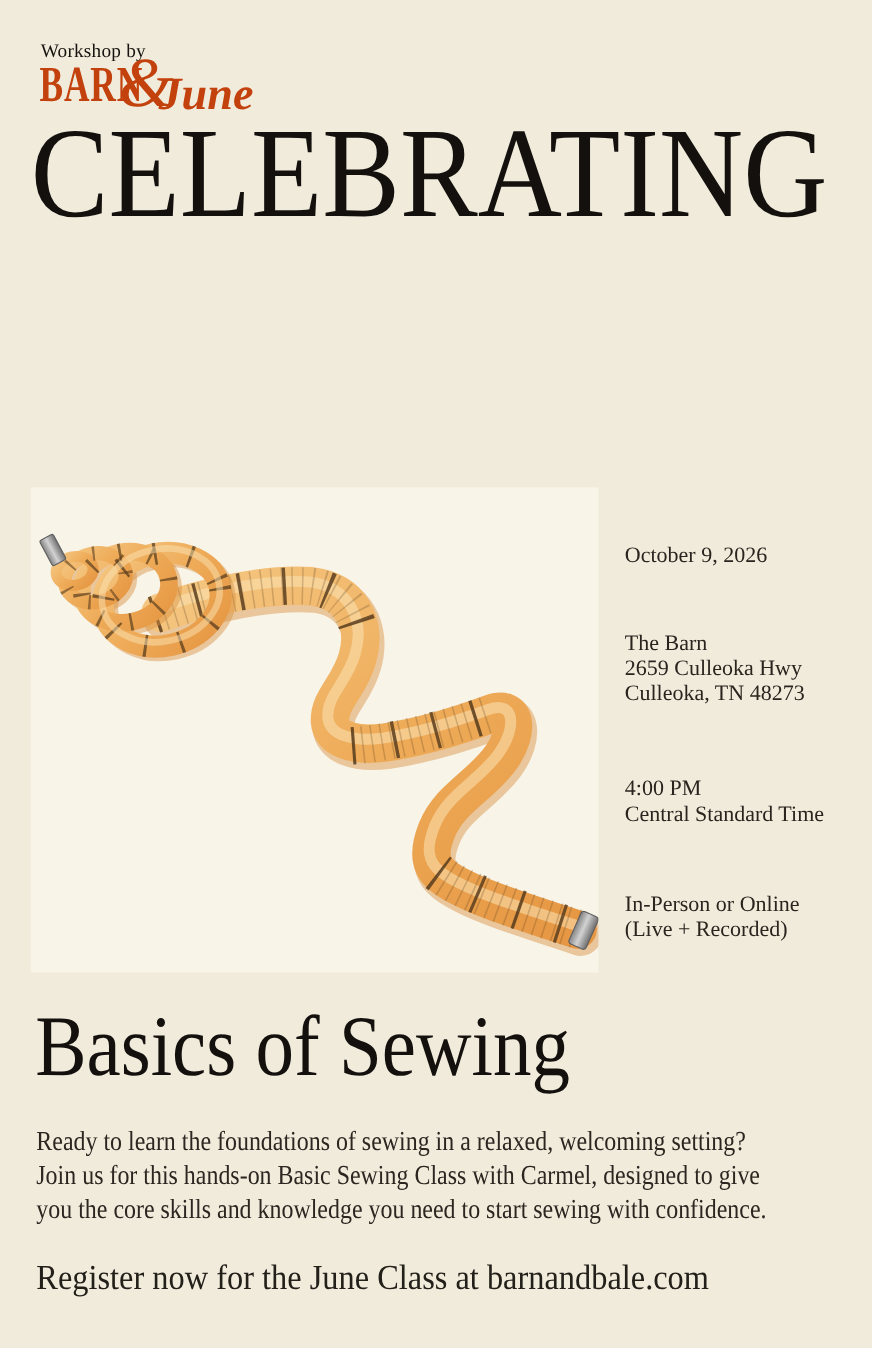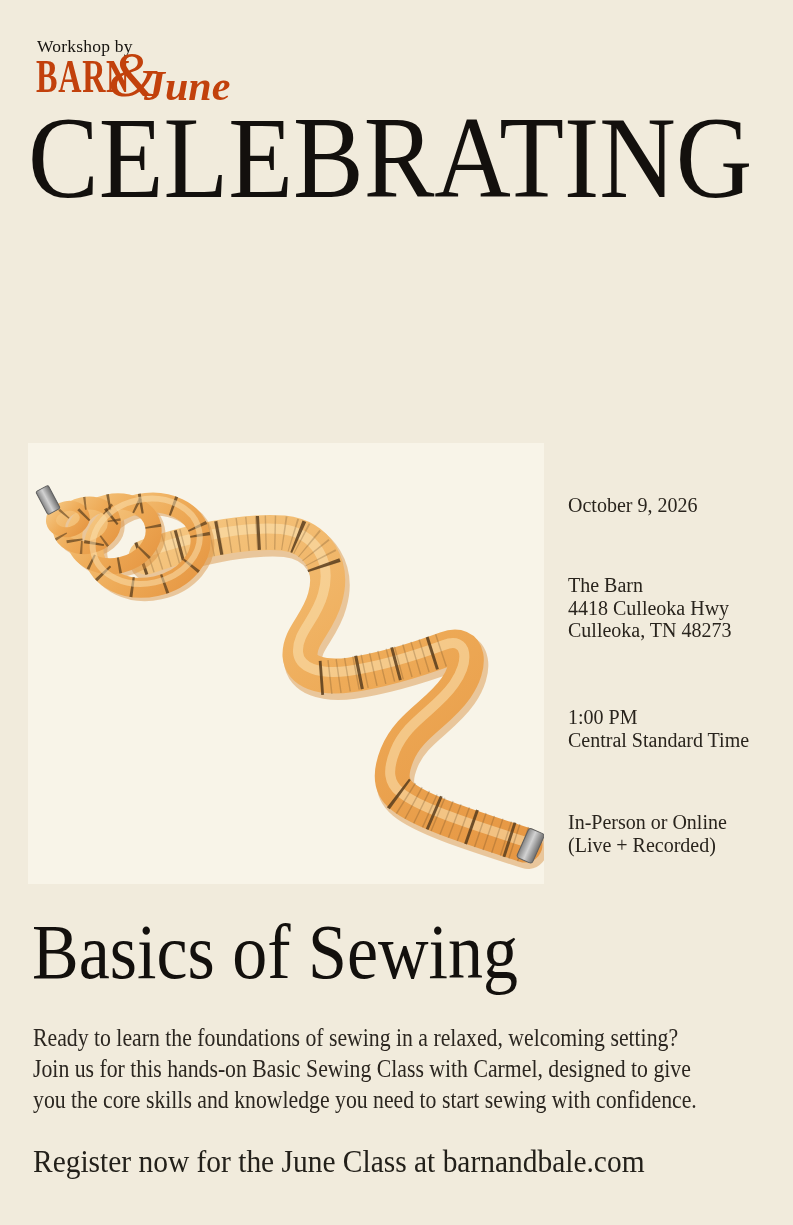--- a/index.html
+++ b/index.html
@@ -140,25 +140,25 @@
       <g transform="translate(503,403) rotate(24)">
         <rect x="-9" y="-16" width="17" height="32" rx="3" fill="url(#mg)" stroke="#5f5f5f" stroke-width="1"></rect>
       </g>
     </svg>
   </div>
 
   <div class="details">
     <div class="detail date">October 9, 2026</div>
     <div class="detail venue">
       <div>The Barn</div>
-      <div>4418 Culleoka Hwy</div>
+      <div>2659 Culleoka Hwy</div>
       <div>Culleoka, TN 48273</div>
     </div>
     <div class="detail time">
-      <div>1:00 PM</div>
+      <div>4:00 PM</div>
       <div>Central Standard Time</div>
     </div>
     <div class="detail format">
       <div>In-Person or Online</div>
       <div>(Live + Recorded)</div>
     </div>
   </div>
 
   <h2 class="class-title">Basics of Sewing</h2>
 

